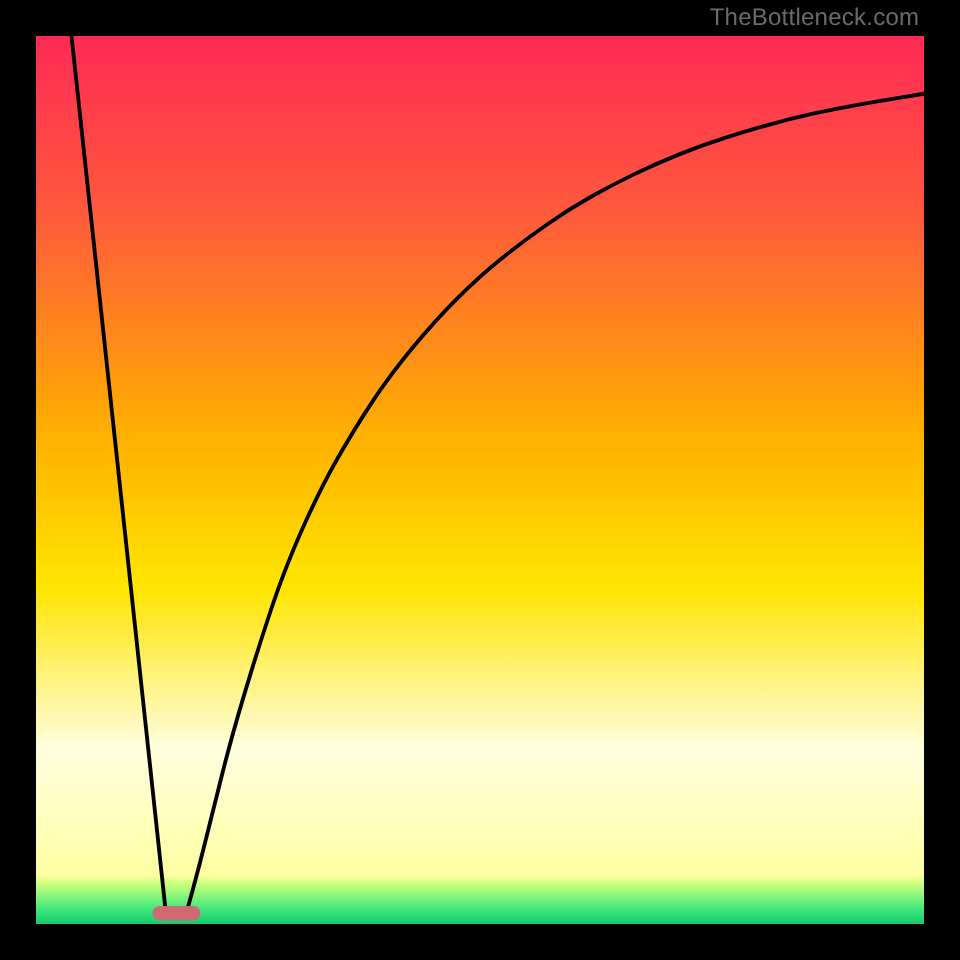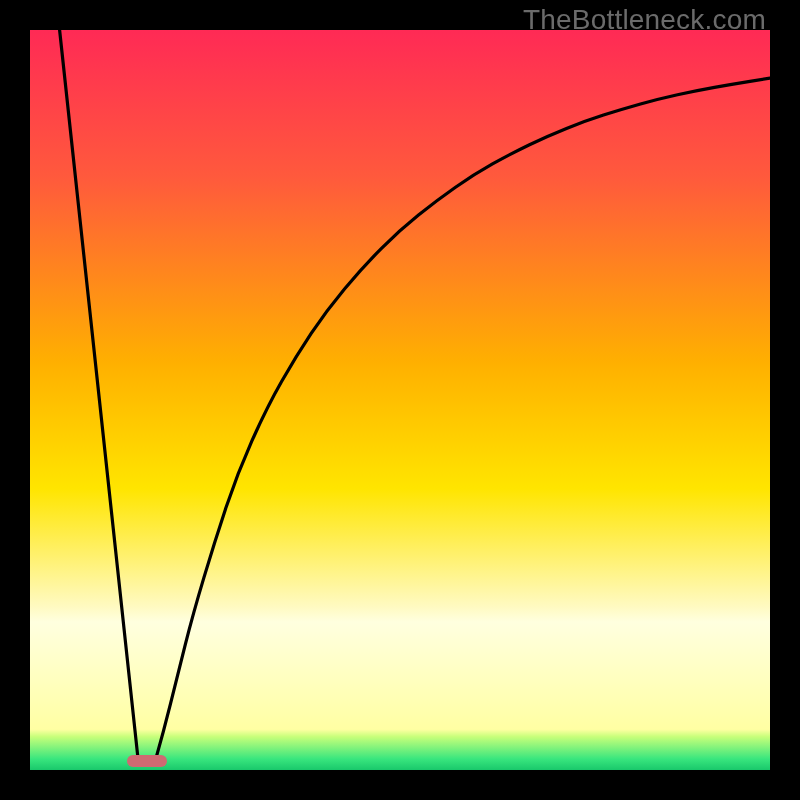--- a/index.html
+++ b/index.html
@@ -31,21 +31,21 @@
   }
   .curves {
     position: absolute;
     inset: 0;
   }
   .watermark {
     position: absolute;
     top: 4px;
     right: 34px;
     color: #6b6b6b;
-    font-size: 28px;
+    font-size: 20px;
     font-weight: 500;
     letter-spacing: 0.2px;
     user-select: none;
   }
   .marker {
     position: absolute;
     height: 12px;
     border-radius: 6px;
     background: #cf6a72;
   }

